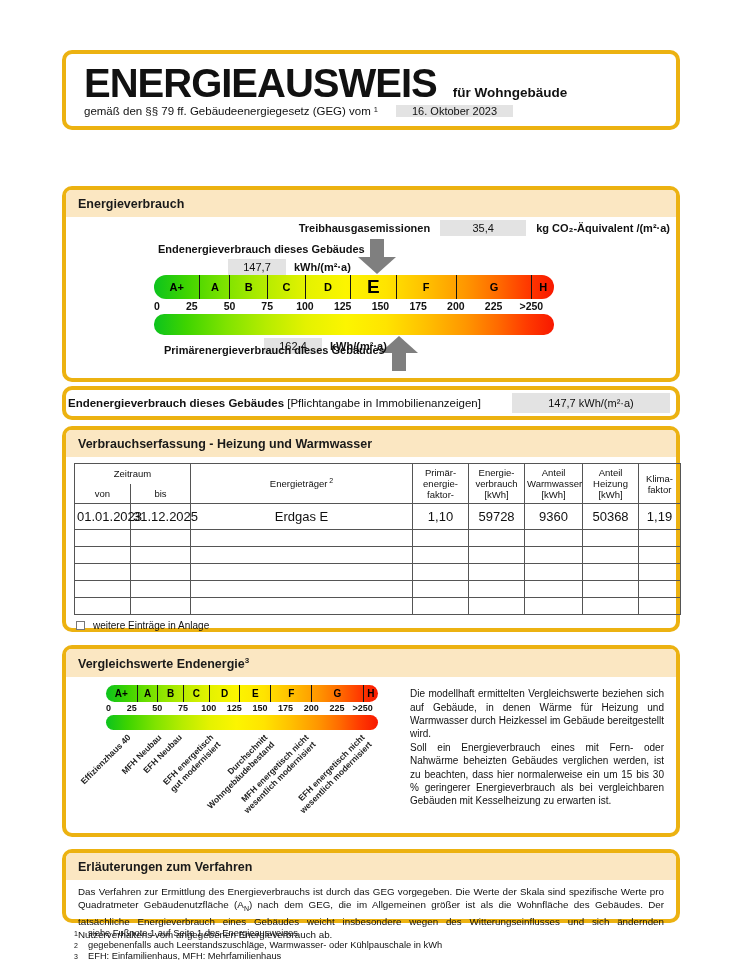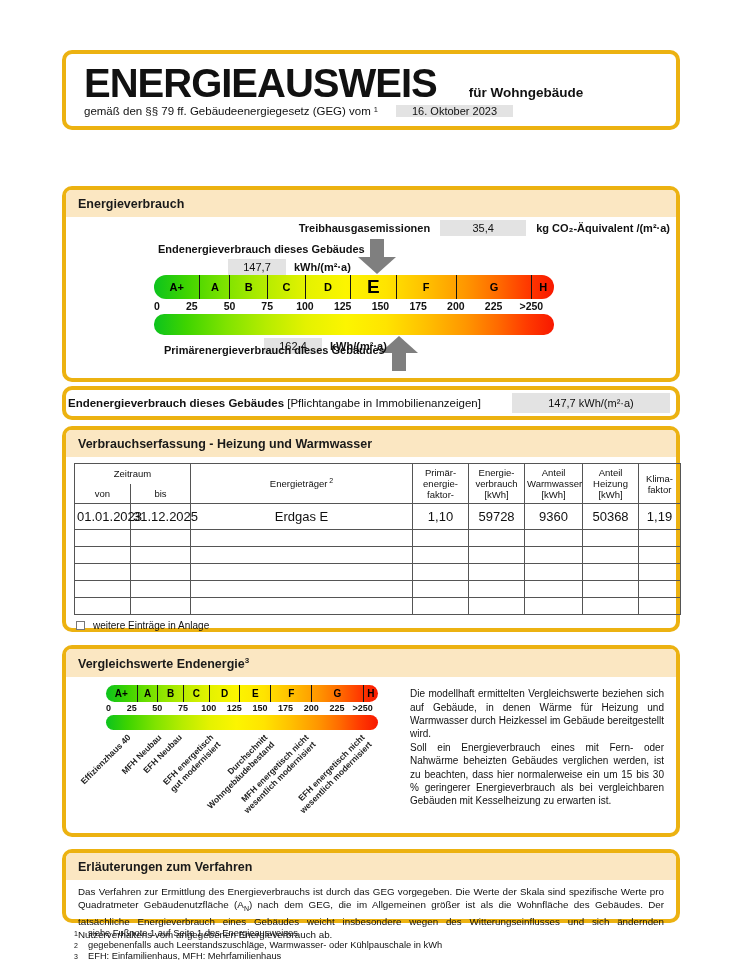--- a/index.html
+++ b/index.html
@@ -11,21 +11,21 @@
   .bold { font-weight: bold; }
   .fs11 { font-size: 11px; }
   .abs { position: absolute; }
   .graybox { background: #E3E3E3; display: inline-block; text-align: center; }
 
   .goldbox { position: absolute; left: 62px; width: 618px; border: 4px solid #ECB211; border-radius: 10px; background: #fff; }
   .section-header { background: #FBE7C2; font-size: 12.5px; font-weight: bold; padding: 7px 12px 6px; border-radius: 5px 5px 0 0; color: #1a1a1a; }
 
   
   .titlebox { top: 50px; height: 80px; padding: 8px 18px 0; }
-  .title-row { display: flex; align-items: baseline; gap: 32px; }
+  .title-row { display: flex; align-items: baseline; gap: 16px; }
   .big-title { font-size: 40px; font-weight: bold; letter-spacing: -1px; line-height: 42px; }
   .title-suffix { font-size: 13.5px; font-weight: bold; }
   .law-row { font-size: 11.5px; margin-top: 1px; display: flex; align-items: center; }
   .law-row sup { font-size: 7.5px; margin-left: 3px; align-self: flex-start; }
   .datebox { margin-left: 18px; padding: 0 16px; font-size: 11px; }
 
   
   .regrow { position: absolute; top: 140px; left: 62px; width: 618px; display: flex; align-items: center; }
   .regbar { background: #FBE7C2; border-radius: 8px; width: 556px; height: 38px; display: flex; align-items: center; padding: 0 6px 0 14px; }
   .regbar .label { font-size: 11.5px; font-weight: bold; }

